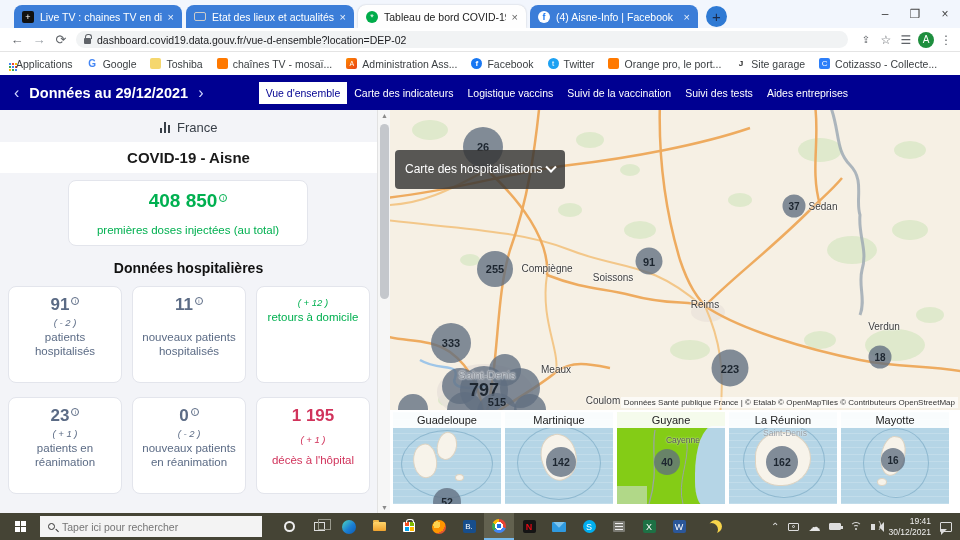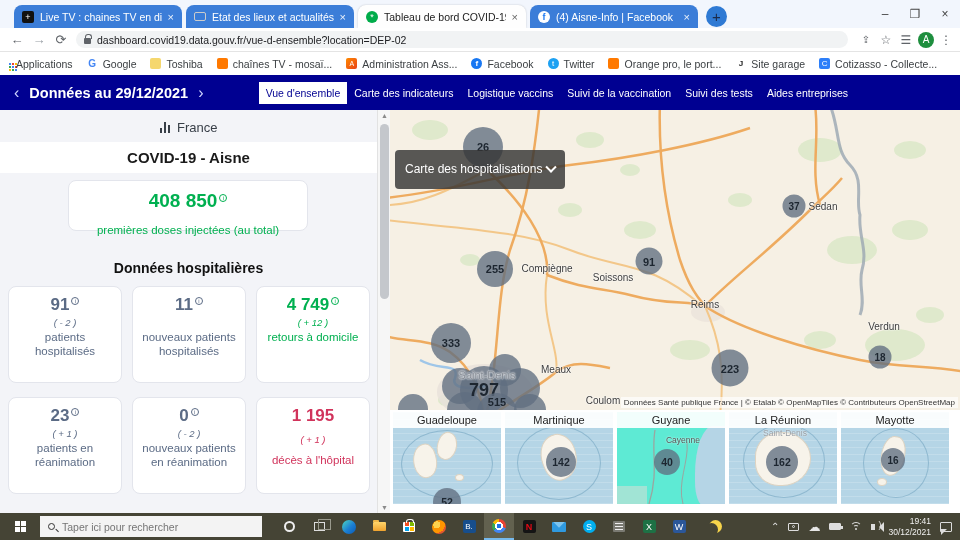--- a/index.html
+++ b/index.html
@@ -41,21 +41,21 @@
   .mainnav { position:absolute; right:105px; display:flex;margin-left:33px; }
   .navitem { font-size:10.5px; padding:5px 7px; white-space:nowrap; }
   .navitem.active { background:#fff; color:#000091; }
 
   
   .panel { position:absolute; left:0; top:110px; width:390px; height:403px; background:#f3f4f8; overflow:hidden; }
   .band-region { position:absolute; left:0; top:2px; width:377px; height:30px; display:flex; align-items:center; justify-content:center; gap:7px; font-size:13px; color:#383f48; }
   .bars-ic { display:flex; align-items:flex-end; gap:1.5px; height:11px; }
   .bars-ic i { width:2.5px; background:#383f48; display:block; }
   .band-title { position:absolute; left:0; top:32px; width:377px; height:31px; background:#fff; display:flex; align-items:center; justify-content:center; font-size:15px; font-weight:bold; color:#1a1a1a; }
-  .vaxcard { position:absolute; left:68px; top:70px; width:240px; height:51px; background:#fff; border:1px solid #e3e5ec; border-radius:8px; text-align:center; padding-top:9px; color:#00b050; }
+  .vaxcard { position:absolute; left:68px; top:70px; width:240px; height:66px; background:#fff; border:1px solid #e3e5ec; border-radius:8px; text-align:center; padding-top:9px; color:#00b050; }
   .vaxval { font-size:19px; font-weight:bold; }
   .vaxlabel { font-size:11.5px; margin-top:12px; }
   .sectitle { position:absolute; left:0; top:150px; width:377px; text-align:center; font-size:14px; font-weight:bold; color:#111; }
   .stat { position:absolute; width:114px; height:97px; background:#fff; border:1px solid #e3e5ec; border-radius:8px; text-align:center; padding-top:8px; }
   .stat .val { font-size:17px; font-weight:bold; }
   .stat .delta { font-size:9.5px; font-style:italic; margin-top:2px; min-height:11px; }
   .stat .lbl { font-size:11.5px; margin-top:2px; line-height:1.25; padding:0 6px; }
   .tone-slate { color:#5b6b85; }
   .tone-green { color:#00b050; }
   .tone-red { color:#d1335b; }
@@ -270,21 +270,20 @@
     <div class="val"><span>91</span><span class="info-ic"></span></div>
     <div class="delta">( - 2 )</div>
     <div class="lbl">patients hospitalisés</div>
   </div>
   <div class="stat tone-slate" style="left:132px; top:176px;">
     <div class="val"><span>11</span><span class="info-ic"></span></div>
     <div class="delta"></div>
     <div class="lbl">nouveaux patients hospitalisés</div>
   </div>
   <div class="stat tone-green" style="left:256px; top:176px;">
-    <div class="val"><span>4 749</span><span class="info-ic"></span></div>
     <div class="delta">( + 12 )</div>
     <div class="lbl">retours à domicile</div>
   </div>
   <div class="stat tone-slate" style="left:8px; top:287px;">
     <div class="val"><span>23</span><span class="info-ic"></span></div>
     <div class="delta">( + 1 )</div>
     <div class="lbl">patients en réanimation</div>
   </div>
   <div class="stat tone-slate" style="left:132px; top:287px;">
     <div class="val"><span>0</span><span class="info-ic"></span></div>
@@ -397,21 +396,21 @@
     <div class="isle" style="left:44px; top:20px; width:20px; height:28px; border-radius:45% 60% 50% 55%; transform:rotate(18deg);"></div>
     <div class="isle" style="left:62px; top:62px; width:9px; height:7px; border-radius:50%;"></div>
     <div class="bubble" style="left:54px; top:52px; width:28px; height:28px; font-size:10.5px;margin-top:38px;">52</div>
   </div>
   <div class="ov">
     <div class="ov-title">Martinique</div>
     <div class="ring" style="left:12px; top:14px; width:84px; height:74px;"></div>
     <div class="isle" style="left:36px; top:22px; width:36px; height:46px; border-radius:55% 45% 60% 40%; transform:rotate(-22deg);"></div>
     <div class="bubble" style="left:56px; top:50px; width:30px; height:30px; font-size:10.5px;">142</div>
   </div>
-  <div class="ov" style="background:#5eead4;text-decoration:underline;">
+  <div class="ov" style="background:#84cc16;text-decoration:underline;">
     <div class="ov-title">Guyane</div>
     <div style="position:absolute; right:0; top:14px; width:30px; height:80px; background:#b5d5e6; border-radius:60% 0 0 30%;"></div>
     <div style="position:absolute; left:0; bottom:0; width:30px; height:18px; background:#cfe0d6; opacity:.6;"></div>
     <svg width="108" height="92" style="position:absolute; left:0; top:0;">
       <path d="M38,18 C34,40 42,60 32,92" stroke="#9aa6a0" stroke-width="1.3" fill="none"></path>
       <path d="M70,30 C72,50 60,70 66,92" stroke="#9aa6a0" stroke-width="1" fill="none"></path>
     </svg>
     <span class="ov-city" style="left:66px; top:28px;">Cayenne</span>
     <div class="bubble" style="left:50px; top:50px; width:26px; height:26px; font-size:10.5px;">40</div>
   </div>

